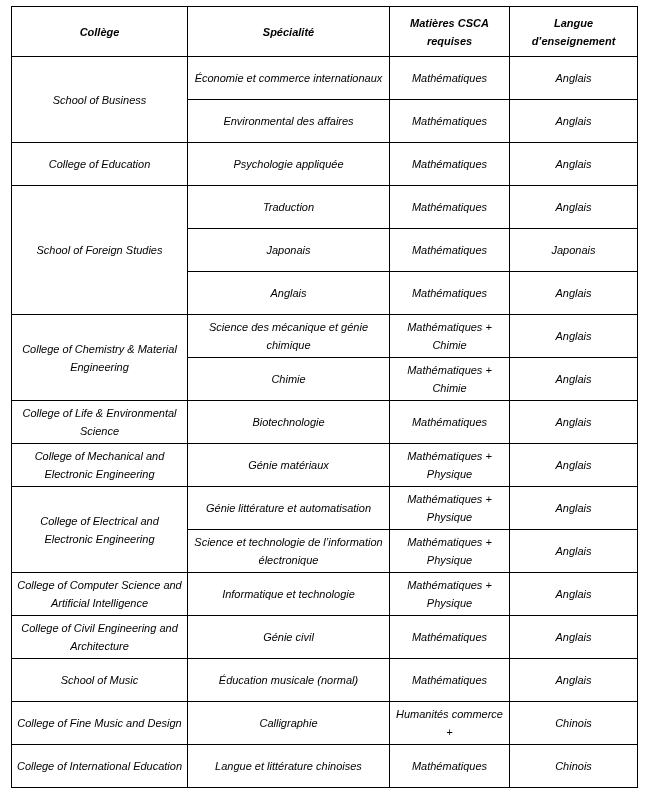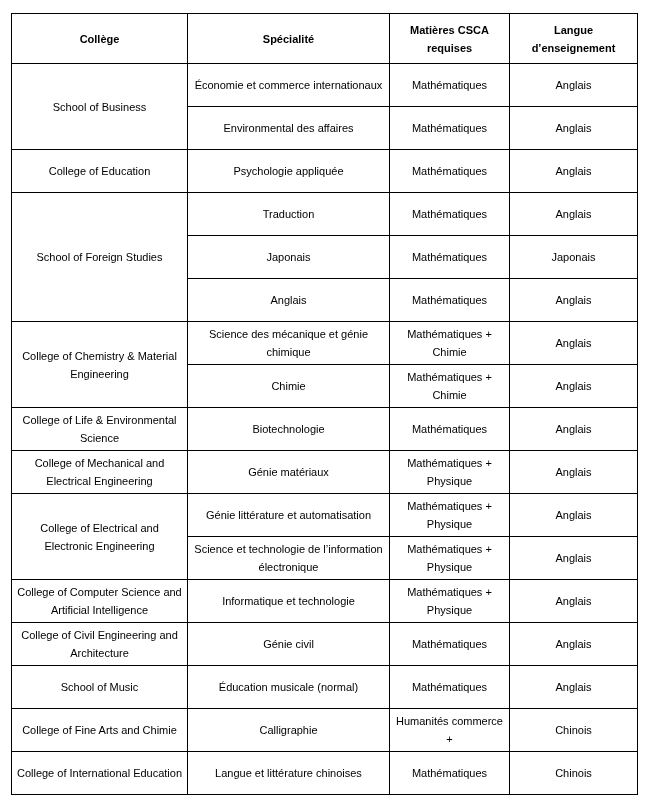--- a/index.html
+++ b/index.html
@@ -1,19 +1,19 @@
 <!DOCTYPE html>
 <html><head>
 <meta charset="utf-8">
 <style>
   html, body { margin: 0; padding: 0; background: #ffffff; }
   body { width: 648px; height: 798px; position: relative; overflow: hidden;
          font-family: "Liberation Sans", "DejaVu Sans", sans-serif; color: #000; }
-  table.t { position: absolute; left: 11px; top: 13px; border-collapse: collapse;
-            table-layout: fixed; width: 626px; }
+  table.t { position: absolute; left: 11px; top: 6px; border-collapse: collapse;
+            table-layout: fixed; width: 626px; font-style: italic; }
   table.t col.c1 { width: 176px; }
   table.t col.c2 { width: 202px; }
   table.t col.c3 { width: 120px; }
   table.t col.c4 { width: 128px; }
   table.t th, table.t td { border: 1px solid #000; text-align: center; vertical-align: middle;
             font-size: 11px; line-height: 18px; padding: 0 3px; overflow: hidden; }
   table.t td:nth-child(n) { border-left-color: #000; }
   table.t th { height: 49px; font-weight: bold; }
   table.t td { height: 42px; }
   .vdiv { border-left: 1px solid #666 !important; }
@@ -81,21 +81,21 @@
         <td class="vdiv">Mathématiques + Chimie</td>
         <td class="vdiv">Anglais</td>
       </tr>
       <tr>
         <td rowspan="1">College of Life &amp; Environmental Science</td>
         <td class="vdiv">Biotechnologie</td>
         <td class="vdiv">Mathématiques</td>
         <td class="vdiv">Anglais</td>
       </tr>
       <tr>
-        <td rowspan="1">College of Mechanical and Electrical Engineering</td>
+        <td rowspan="1">College of Mechanical and Electronic Engineering</td>
         <td class="vdiv">Génie matériaux</td>
         <td class="vdiv">Mathématiques + Physique</td>
         <td class="vdiv">Anglais</td>
       </tr>
       <tr>
         <td rowspan="2">College of Electrical and Electronic Engineering</td>
         <td class="vdiv">Génie littérature et automatisation</td>
         <td class="vdiv">Mathématiques + Physique</td>
         <td class="vdiv">Anglais</td>
       </tr>
@@ -116,21 +116,21 @@
         <td class="vdiv">Mathématiques</td>
         <td class="vdiv">Anglais</td>
       </tr>
       <tr>
         <td rowspan="1">School of Music</td>
         <td class="vdiv">Éducation musicale (normal)</td>
         <td class="vdiv">Mathématiques</td>
         <td class="vdiv">Anglais</td>
       </tr>
       <tr>
-        <td rowspan="1">College of Fine Arts and Chimie</td>
+        <td rowspan="1">College of Fine Music and Design</td>
         <td class="vdiv">Calligraphie</td>
         <td class="vdiv">Humanités commerce +</td>
         <td class="vdiv">Chinois</td>
       </tr>
       <tr>
         <td rowspan="1">College of International Education</td>
         <td class="vdiv">Langue et littérature chinoises</td>
         <td class="vdiv">Mathématiques</td>
         <td class="vdiv">Chinois</td>
       </tr>

